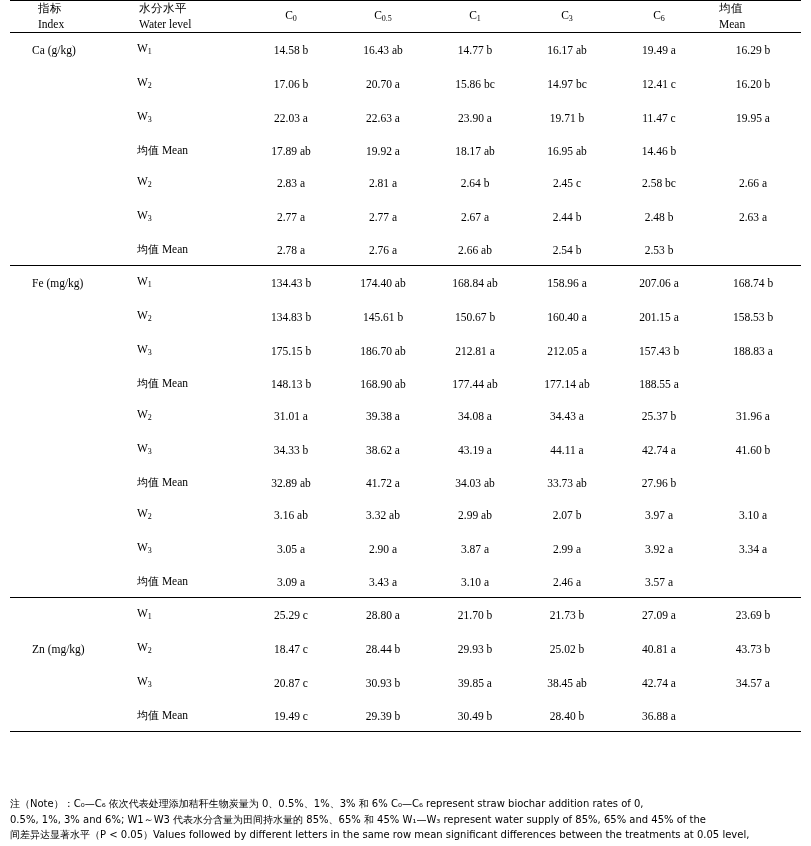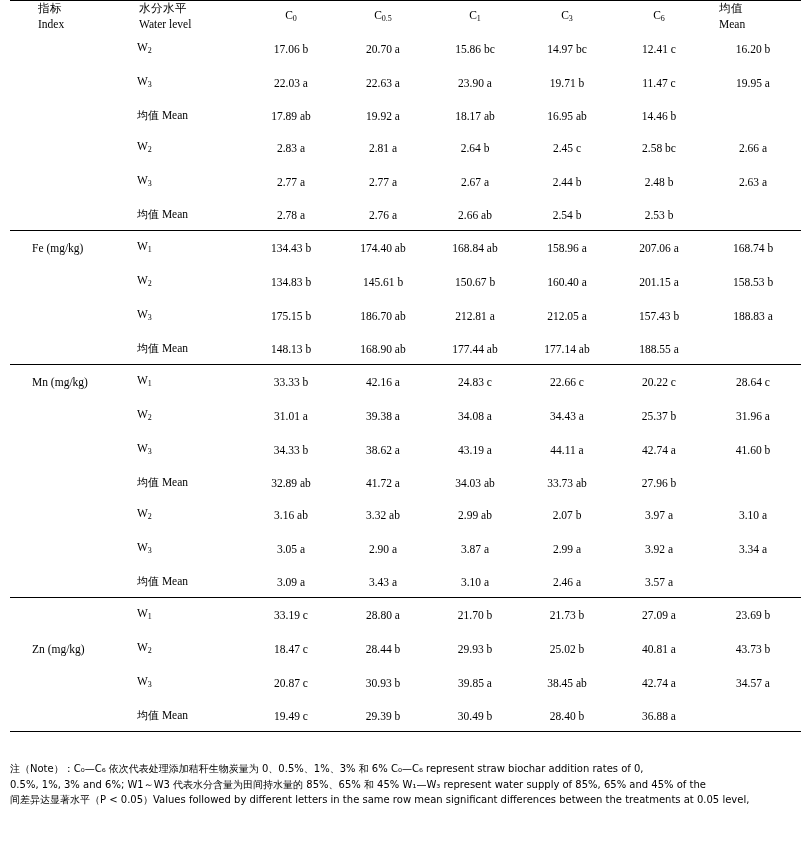--- a/index.html
+++ b/index.html
@@ -87,21 +87,21 @@
     text-align: center;
   }
   sub {
     font-size: 8px;
     vertical-align: -2px;
   }
   .note {
     position: absolute;
     left: 10px;
     right: 10px;
-    top: 761px;
+    top: 796px;
     font-size: 10.5px;
     line-height: 1.55;
     text-align: justify;
     font-family: "Liberation Serif", serif;
   }
   .note .cjk-note {
     font-family: "DejaVu Sans", "Liberation Sans", sans-serif;
     font-size: 10px;
   }
   .note-line { display: block; }
@@ -147,20 +147,30 @@
         <td>
           <span>C</span><sub>6</sub>
         </td>
         <td class="mean-head">
           <span class="hdr-cjk">均值</span><br>
           <span>Mean</span>
         </td>
       </tr>
     </thead>
     <tbody id="table-body">
+        <tr class="rule-mid">
+          <td class="col-index">Ca (g/kg)</td>
+          <td class="col-level">W<sub>1</sub></td>
+          <td>14.58 b</td>
+          <td>16.43 ab</td>
+          <td>14.77 b</td>
+          <td>16.17 ab</td>
+          <td>19.49 a</td>
+          <td class="col-mean-val">16.29 b</td>
+        </tr>
         <tr>
           <td class="col-index"></td>
           <td class="col-level">W<sub>2</sub></td>
           <td>17.06 b</td>
           <td>20.70 a</td>
           <td>15.86 bc</td>
           <td>14.97 bc</td>
           <td>12.41 c</td>
           <td class="col-mean-val">16.20 b</td>
         </tr>
@@ -247,30 +257,20 @@
         <tr>
           <td class="col-index"></td>
           <td class="col-level"><span class="cjk">均值</span>&nbsp;Mean</td>
           <td>148.13 b</td>
           <td>168.90 ab</td>
           <td>177.44 ab</td>
           <td>177.14 ab</td>
           <td>188.55 a</td>
           <td class="col-mean-val"></td>
         </tr>
-        <tr class="rule-mid">
-          <td class="col-index">Mn (mg/kg)</td>
-          <td class="col-level">W<sub>1</sub></td>
-          <td>33.33 b</td>
-          <td>42.16 a</td>
-          <td>24.83 c</td>
-          <td>22.66 c</td>
-          <td>20.22 c</td>
-          <td class="col-mean-val">28.64 c</td>
-        </tr>
         <tr>
           <td class="col-index"></td>
           <td class="col-level">W<sub>2</sub></td>
           <td>31.01 a</td>
           <td>39.38 a</td>
           <td>34.08 a</td>
           <td>34.43 a</td>
           <td>25.37 b</td>
           <td class="col-mean-val">31.96 a</td>
         </tr>
@@ -320,21 +320,21 @@
           <td>3.09 a</td>
           <td>3.43 a</td>
           <td>3.10 a</td>
           <td>2.46 a</td>
           <td>3.57 a</td>
           <td class="col-mean-val"></td>
         </tr>
         <tr class="rule-mid">
           <td class="col-index"></td>
           <td class="col-level">W<sub>1</sub></td>
-          <td>33.19 c</td>
+          <td>25.29 c</td>
           <td>28.80 a</td>
           <td>21.70 b</td>
           <td>21.73 b</td>
           <td>27.09 a</td>
           <td class="col-mean-val">23.69 b</td>
         </tr>
         <tr>
           <td class="col-index">Zn (mg/kg)</td>
           <td class="col-level">W<sub>2</sub></td>
           <td>18.47 c</td>

